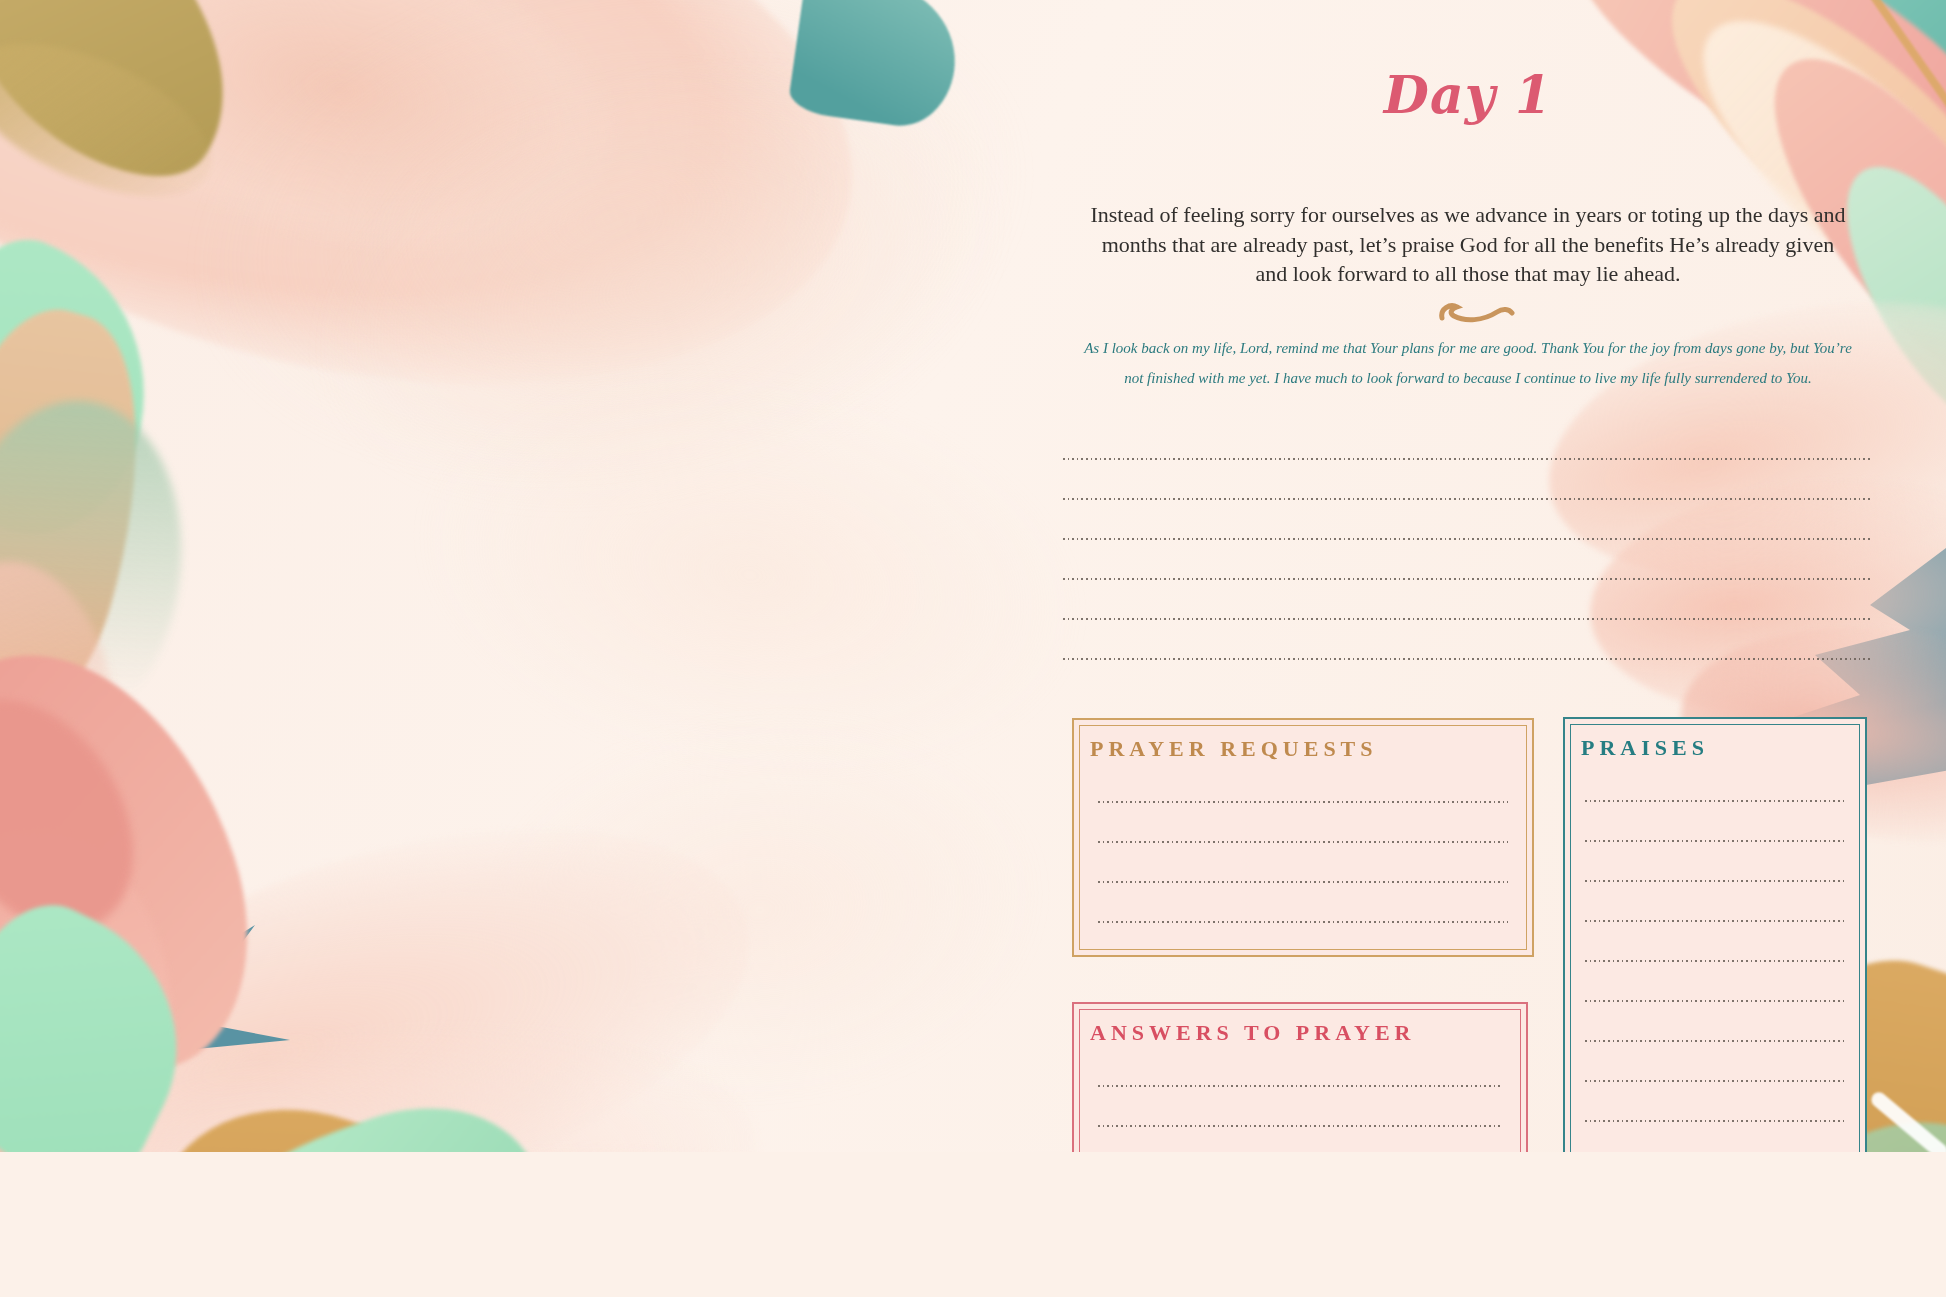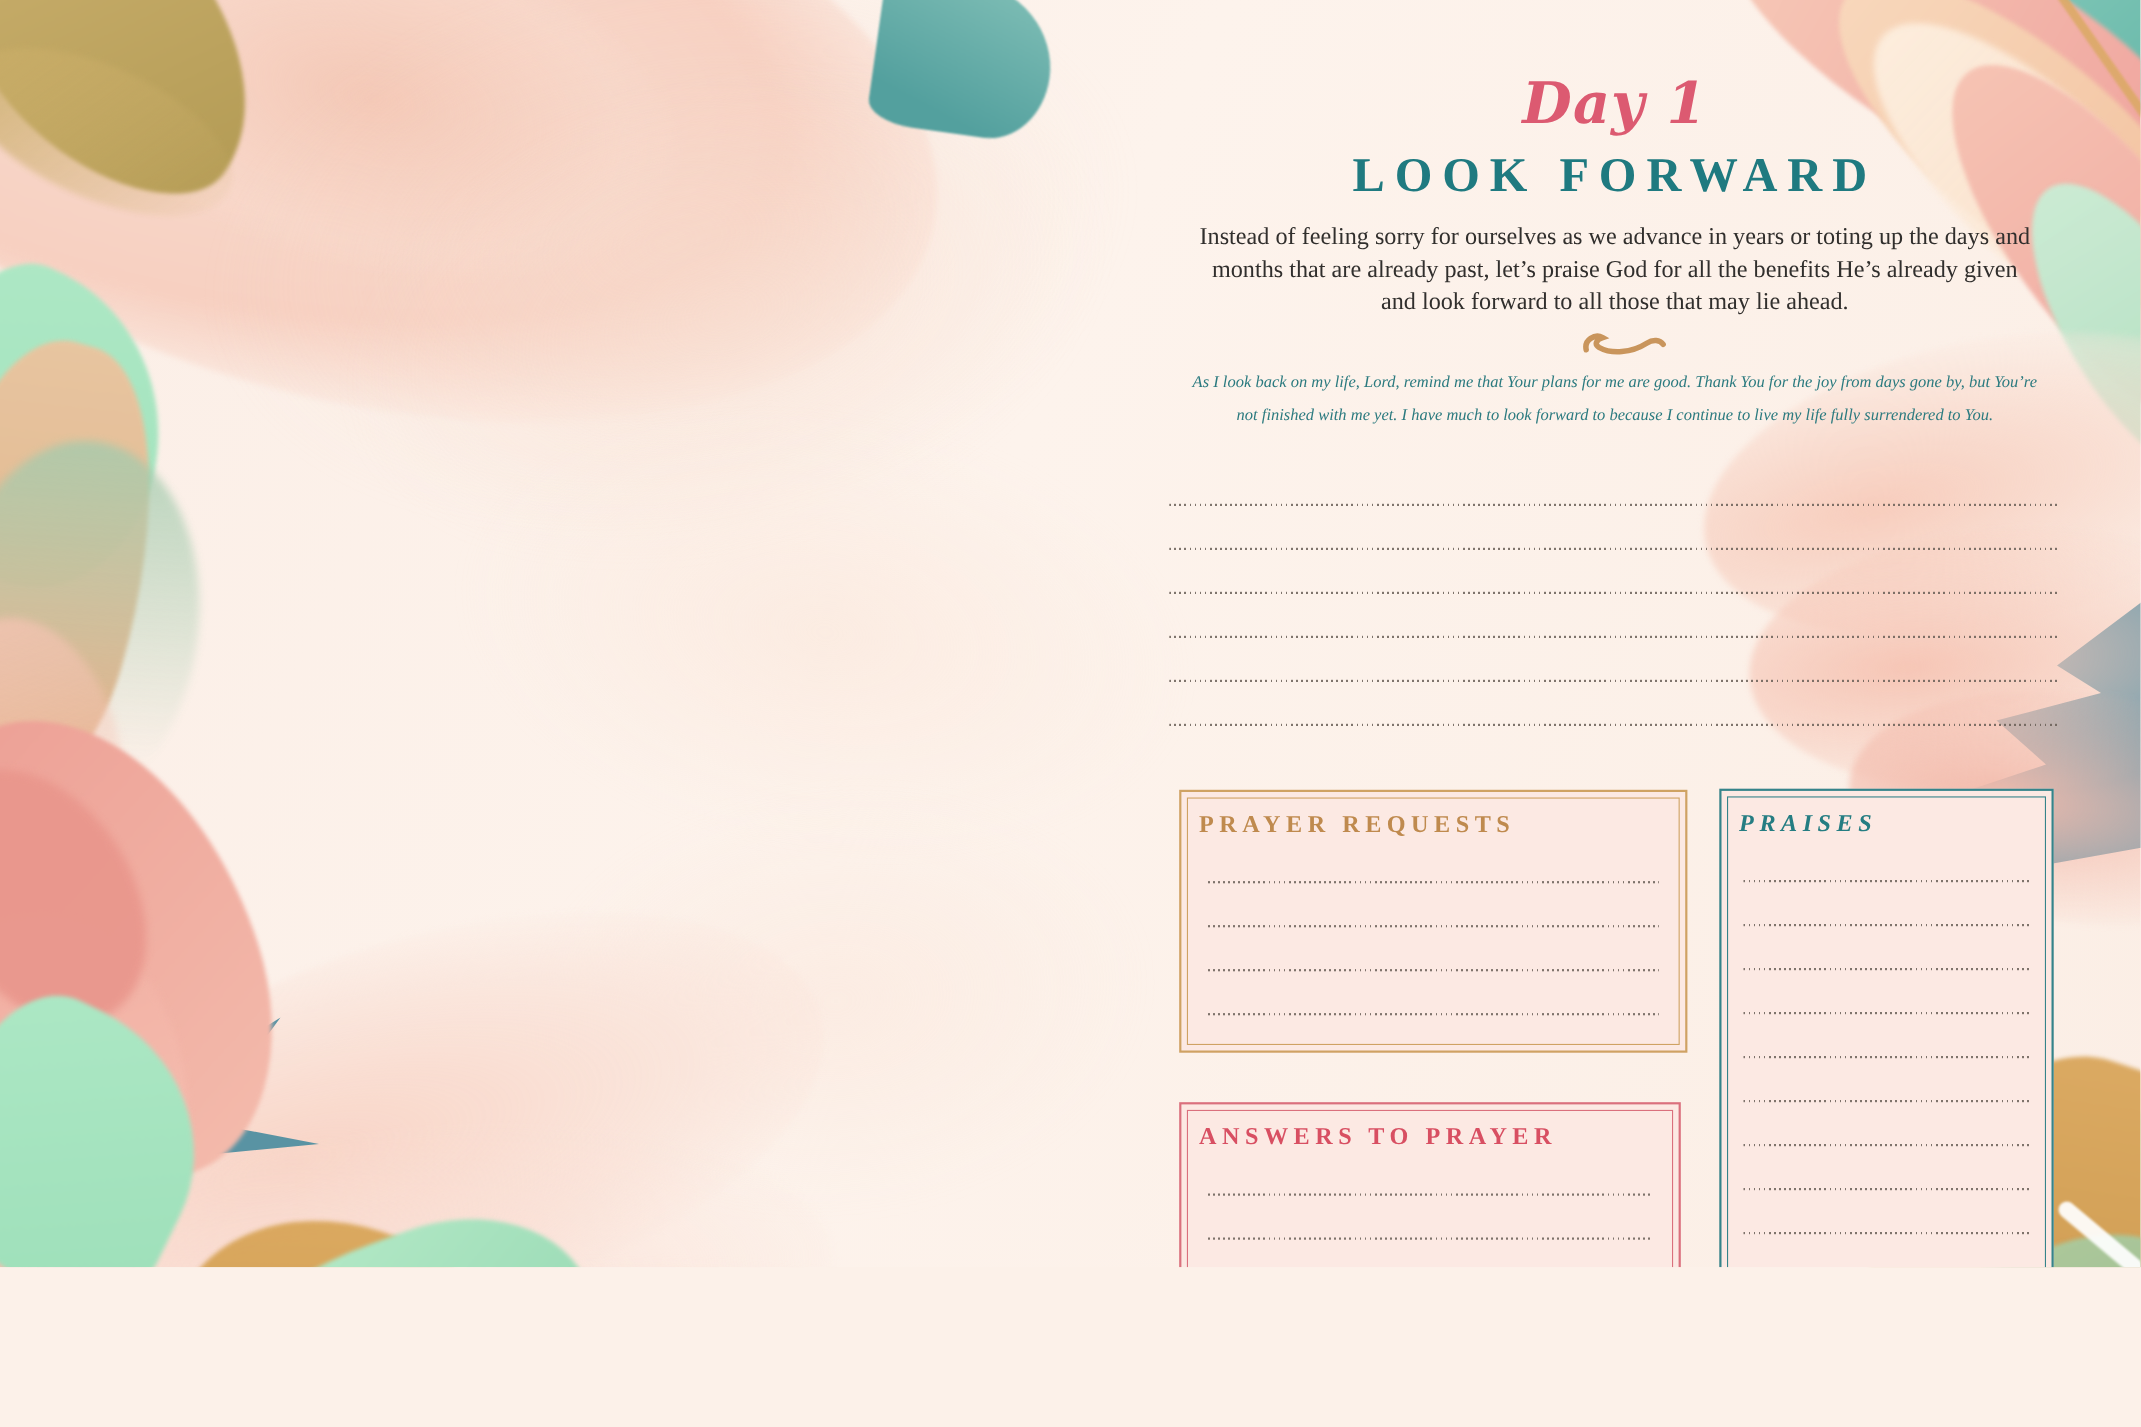--- a/index.html
+++ b/index.html
@@ -124,21 +124,21 @@
     background-size:100% 2px; background-position:0 100%; background-repeat:no-repeat;}
   .journal-lines{position:absolute; left:1063px; top:420px; width:808px;}
 
   .panel{position:absolute; background:#fce9e3; box-sizing:border-box;}
   .panel .inner{position:absolute; inset:5px; border:1px solid;}
   .panel h3{margin:12px 10px 0; text-align:left; font-family:"Liberation Serif", serif;
     font-weight:700; font-size:22px; letter-spacing:5px; line-height:22px;}
   .panel .lines{margin:3px 18px 0;}
   .panel-gold{left:1072px; top:718px; width:462px; height:239px; border:2px solid #cfa263;}
   .panel-gold .inner{border-color:#cfa263;} .panel-gold h3{color:#bf8a4e;}
-  .panel-teal{left:1563px; top:717px; width:304px; height:516px; border:2px solid #35848a;font-style:italic;}
+  .panel-teal{left:1563px; top:717px; width:304px; height:516px; border:2px solid #35848a;}
   .panel-teal .inner{border-color:#35848a;} .panel-teal h3{color:#257d82;}
   .panel-teal .lines{margin:3px 14px 0;}
   .panel-rose{left:1072px; top:1002px; width:456px; height:235px; border:2px solid #da707d;}
   .panel-rose .inner{border-color:#da707d;} .panel-rose h3{color:#d84f62;}
 </style>
 </head>
 <body>
 
 <div id="stage">
 
@@ -192,21 +192,20 @@
     <div class="p br-sage"></div>
     <div class="p br-gold2"></div>
     <div class="p br-salmon"></div>
     <div class="p br-highlight"></div>
     <div class="p bc-wash"></div>
   </div>
 
   <div class="content">
 
     <div class="kicker">Day 1</div>
-    <div class="main-title">LOOK FORWARD</div>
     <div class="intro">Instead of feeling sorry for ourselves as we advance in years or toting up the days and months that are already past, let’s praise God for all the benefits He’s already given and look forward to all those that may lie ahead.</div>
 
     <svg class="flourish" viewBox="0 0 78 28">
       <path d="M5,19 C3,10 13,4 20,8 C14,10 12,14 17,17 C28,23 46,22 60,13 C66,9 72,10 75,14" fill="none" stroke="#c9955c" stroke-width="5" stroke-linecap="round"></path>
     </svg>
 
     <div class="prayer">As I look back on my life, Lord, remind me that Your plans for me are good. Thank You for the joy from days gone by, but You’re not finished with me yet. I have much to look forward to because I continue to live my life fully surrendered to You.</div>
 
     <div class="journal-lines">
         <div class="dotline"></div>

